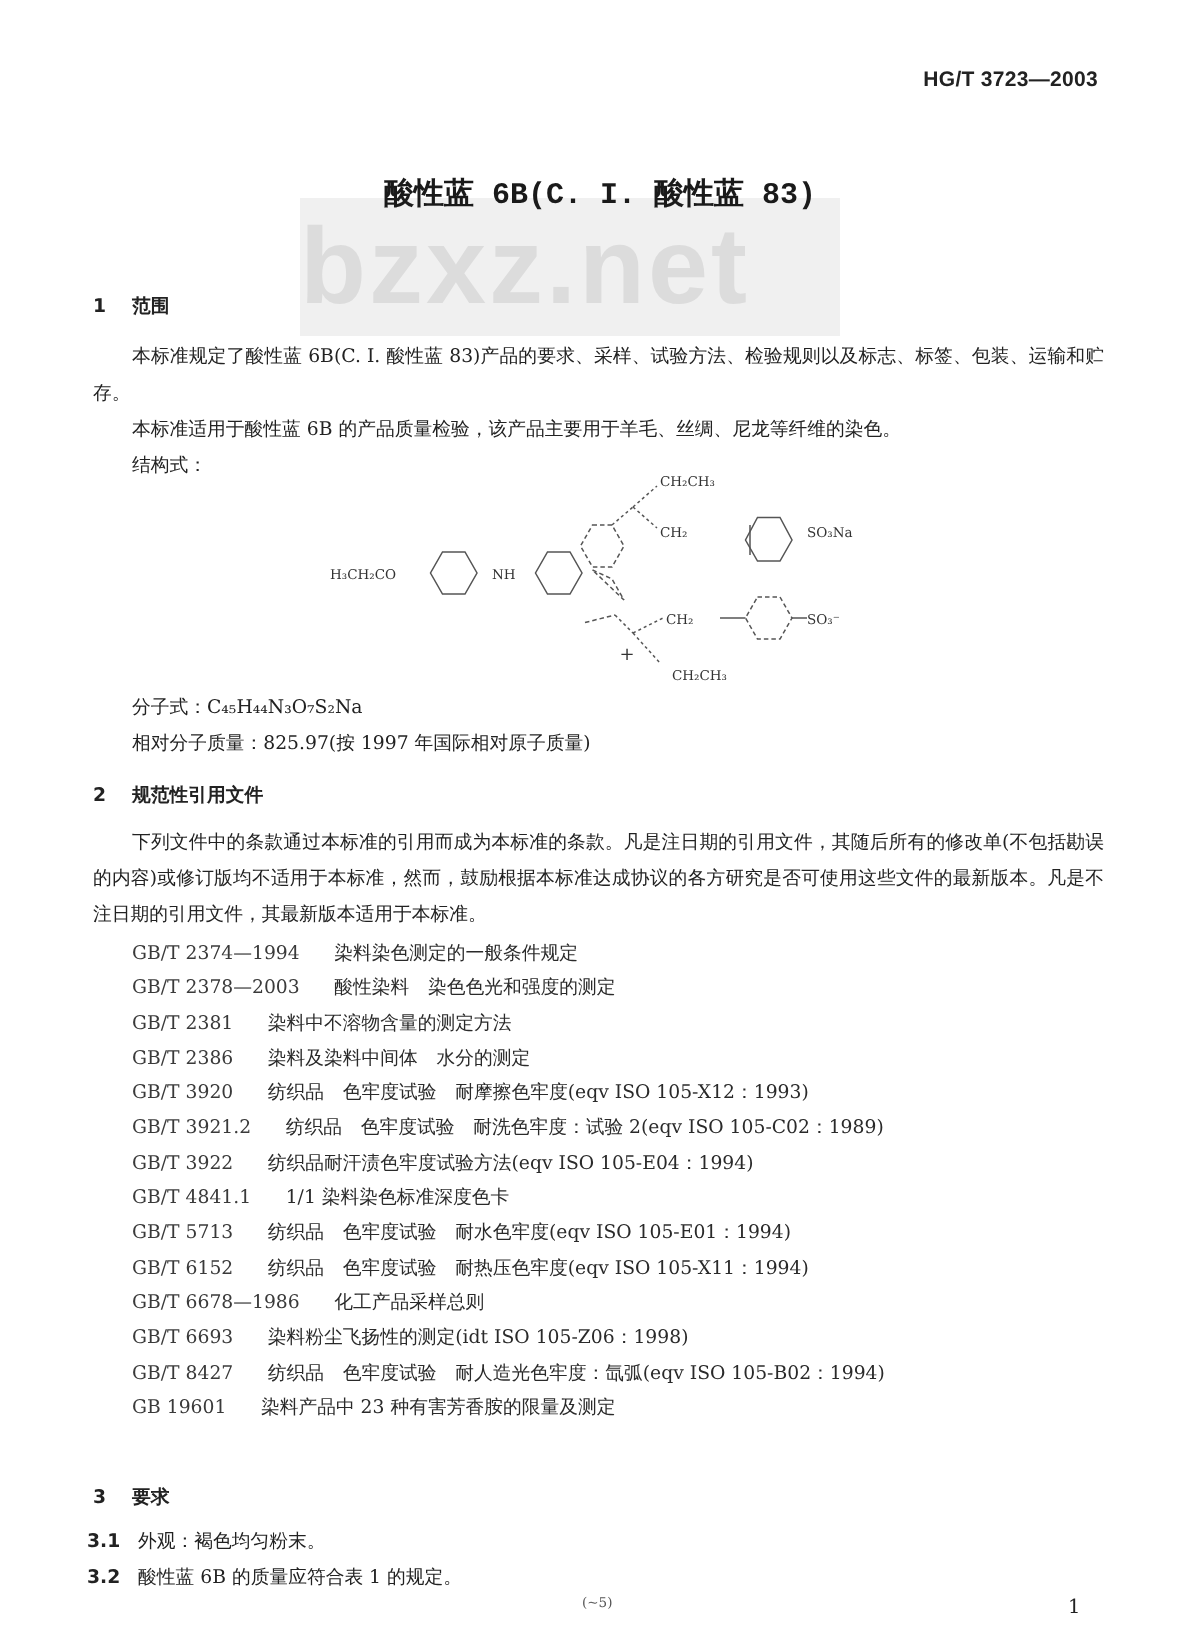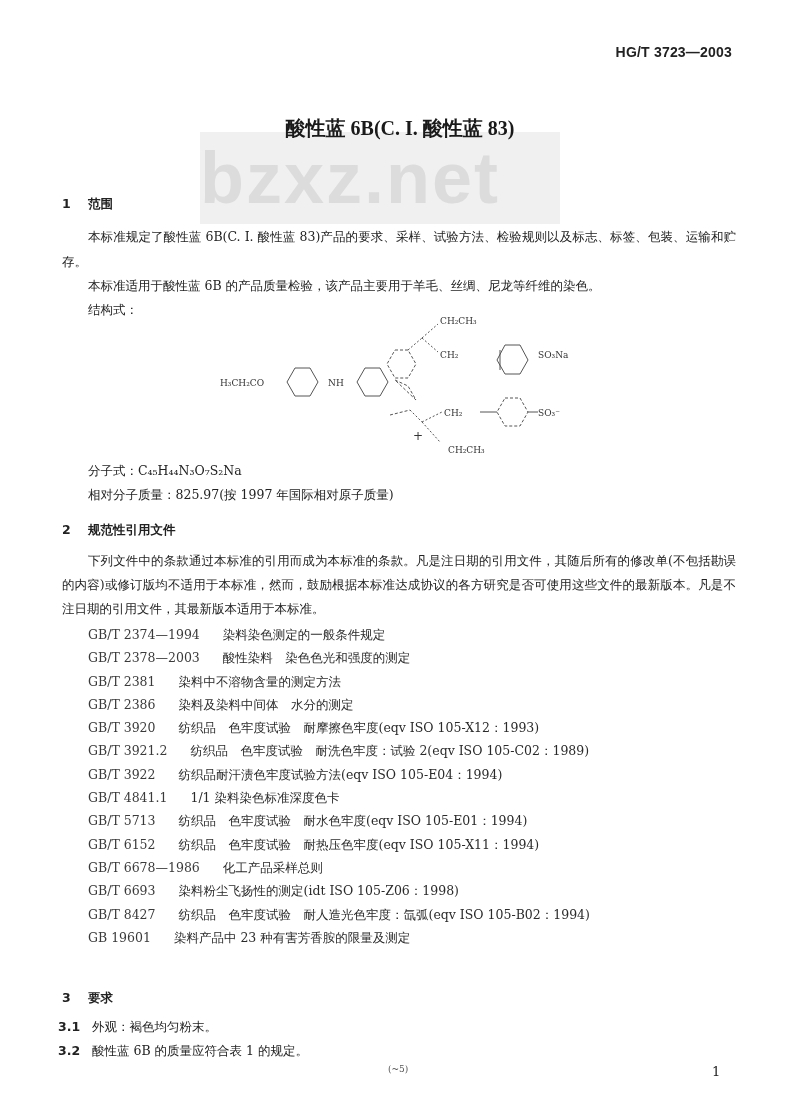--- a/index.html
+++ b/index.html
@@ -15,21 +15,21 @@
     }
     .watermark {
       position: absolute; left: 200px; top: 132px; width: 360px; height: 92px;
       background: rgba(235,235,235,0.75);
       font-family: "Liberation Sans", "DejaVu Sans", sans-serif;
       font-weight: bold; font-size: 72px; line-height: 92px; text-align: left;
       color: #dcdcdc; letter-spacing: 2px;
     }
     .doc-title {
       position: absolute; left: 0; width: 800px; top: 115px; text-align: center;
-      font-family: Liberation Serif, serif;
+      font-family: Liberation Mono, monospace;
       font-weight: bold; font-size: 20px; color: #1a1a1a; z-index: 2;
     }
     .section-heading {
       position: absolute; left: 62px;
       font-family: "DejaVu Sans", "Liberation Sans", sans-serif;
       font-weight: bold; font-size: 12.5px; color: #222;
     }
     .section-heading .num { display: inline-block; width: 26px; }
     .para {
       position: absolute; left: 62px; width: 674px;

